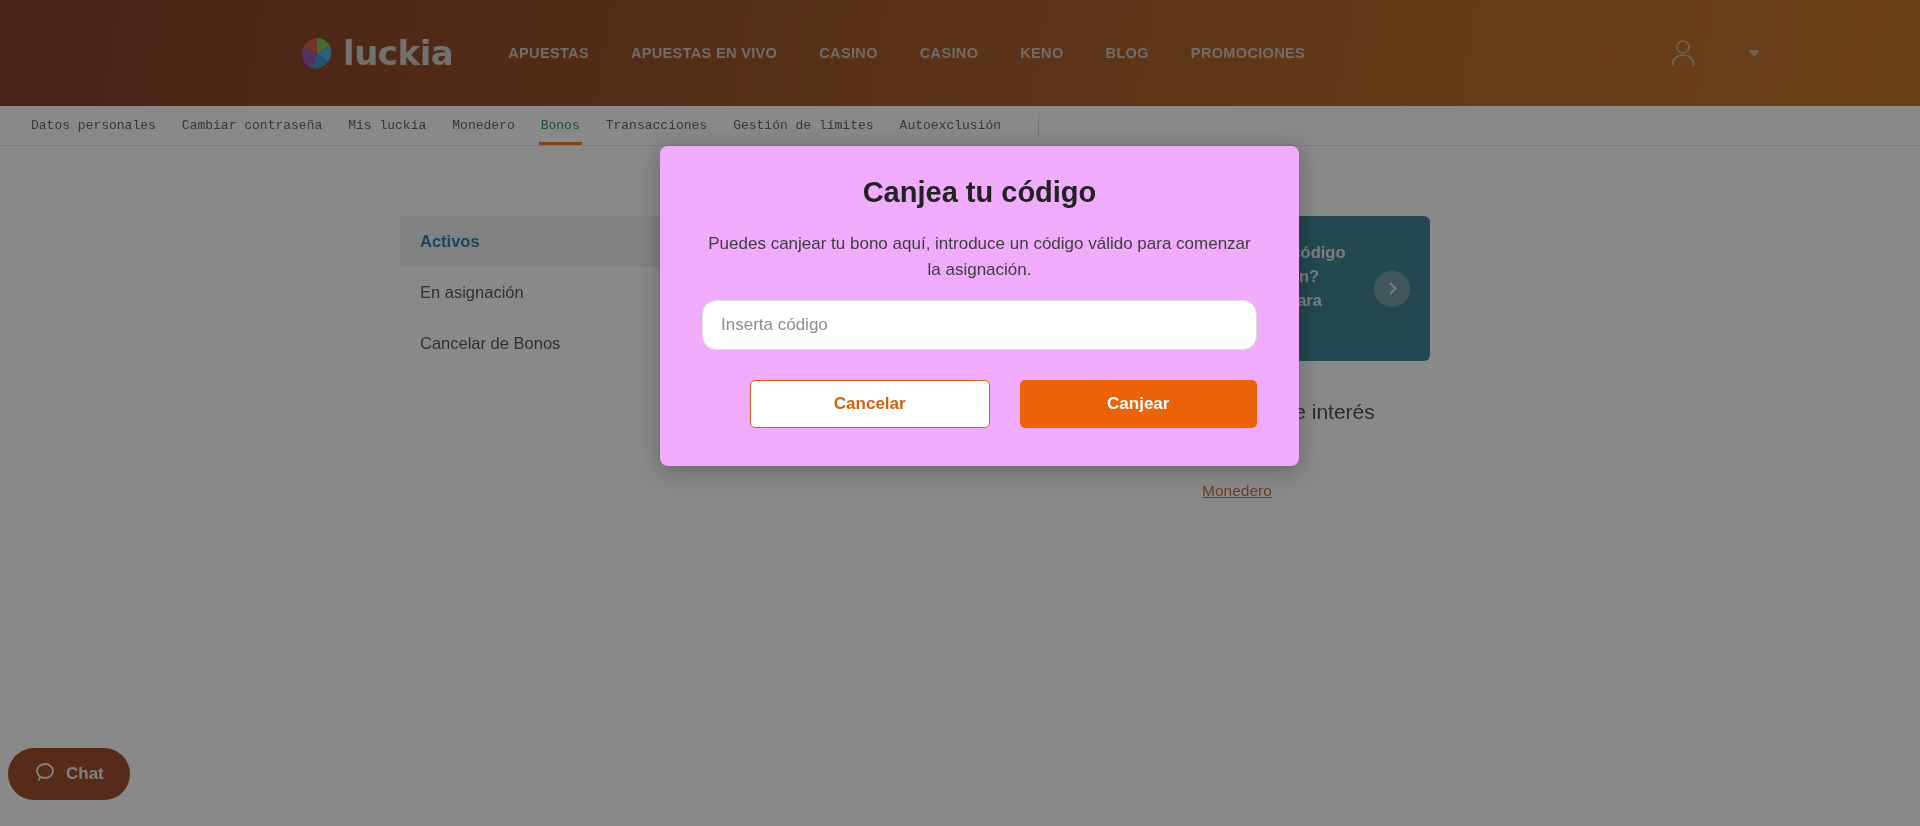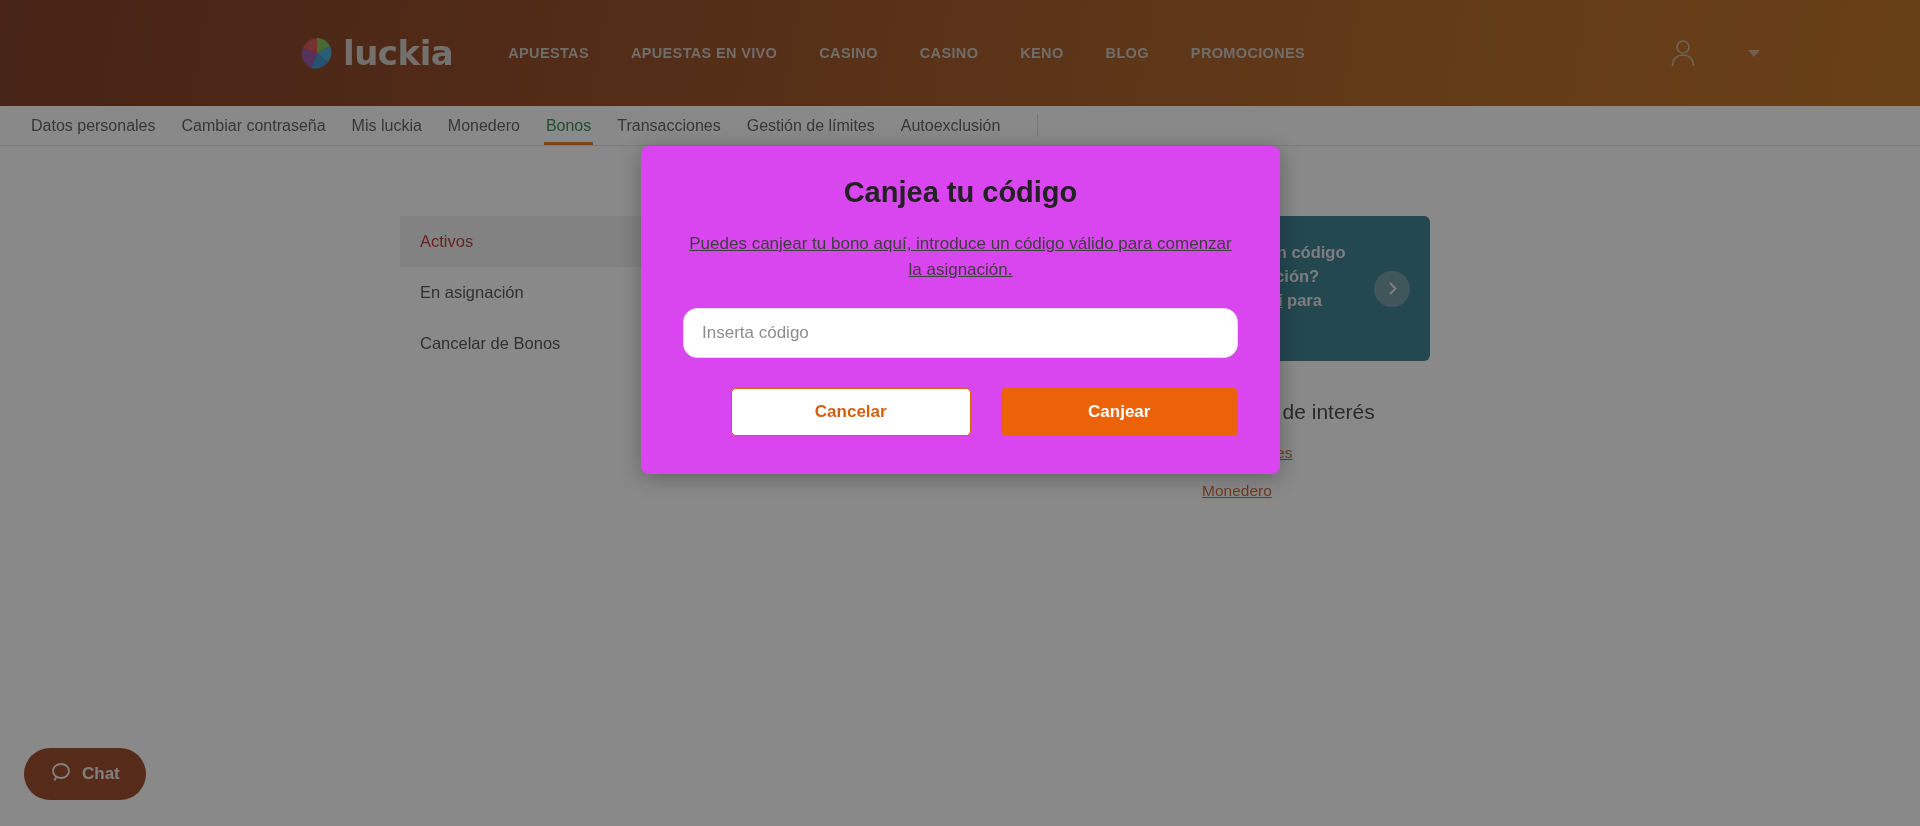--- a/index.html
+++ b/index.html
@@ -53,22 +53,22 @@
   
   .subnav {
     height:40px; background:#ffffff;
     border-bottom:1px solid #e2e2e2;
     display:flex; align-items:stretch;
     padding-left:18px; position:relative;
   }
   .subnav a {
     display:flex; align-items:center;
     color:#4a4a4a; text-decoration:none;
-    font-size:16px; padding:0 13px;
-    white-space:nowrap; position:relative;
+    font-size:13px; padding:0 13px;
+    white-space:nowrap; position:relative;font-family:Liberation Mono, monospace;
   }
   .subnav a.active { color:#15803d; }
   .subnav a.active::after {
     content:""; position:absolute; left:11px; right:11px; bottom:0;
     height:3px; background:#e8630a;
   }
   .subnav-divider {
     width:1px; background:#d9d9d9; margin:8px 0 8px 24px;
   }
 
@@ -79,21 +79,21 @@
   }
   .content-inner { display:flex; width:1120px; gap:40px; }
   .left-col { width:740px; display:flex; gap:0; }
 
   .side-menu { width:290px; padding-top:10px; }
   .side-menu-item {
     font-size:16.5px; color:#3b3b3b;
     padding:16px 20px; cursor:pointer;
   }
   .side-menu-item.active {
-    background:#f0f0f0; font-weight:normal; color:#b91c1c;
+    background:#f0f0f0; font-weight:bold; color:#0369a1;
   }
 
   .empty-panel {
     flex:1; margin-top:10px;
     min-height:330px; position:relative;
     display:flex; align-items:center; justify-content:center;
     flex-direction:column;
   }
   .empty-title {
     font-size:18px; font-weight:bold; color:#3d3d3d;
@@ -127,55 +127,54 @@
   .links-title {
     font-size:21px; color:#2e2e2e; margin-bottom:20px; font-weight:normal;
   }
   .links-card a {
     display:block; color:#c2551a; font-size:15.5px;
     text-decoration:underline; margin-bottom:20px;
   }
 
   
   .chat-widget {
-    position:absolute; left:24px; bottom:26px;
+    position:absolute; left:8px; bottom:26px;
     background:#8e2f07; color:#f0e8e2;
     border-radius:26px; height:52px;
     display:flex; align-items:center; gap:10px;
     padding:0 26px; font-size:17px; font-weight:bold;
     z-index:5;
   }
 
   
   #overlay {
     position:absolute; inset:0;
     background:rgba(40,40,40,0.55);
     z-index:50;
   }
 
   
   #modal {
     position:absolute;
-    left:641px; top:146px;
+    left:660px; top:146px;
     width:639px;
-    background:#d946ef;
+    background:#f0abfc;
     border-radius:8px;
     box-shadow:0 4px 22px rgba(0,0,0,.28);
     z-index:60;
     padding:30px 42px 38px 42px;
   }
   .modal-title {
     font-size:29px; font-weight:bold; color:#222;
     text-align:center; margin-bottom:22px;
   }
   .modal-desc {
     font-size:17px; color:#3e3e3e;
     text-align:center; line-height:1.5;
-    margin-bottom:26px;
-    text-decoration:underline;
+    margin-bottom:18px;
   }
   .modal-input {
     width:100%; height:50px;
     border:1px solid #dedede; border-radius:14px;
     padding:0 18px; font-size:17px; color:#333;
     font-family:"Liberation Sans", sans-serif;
     outline:none; background:#fff;
   }
   .modal-input::placeholder { color:#8d8d8d; }
   .modal-actions {

